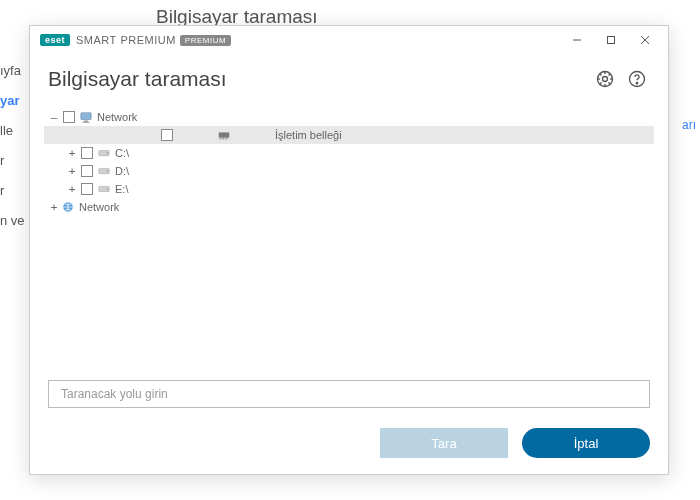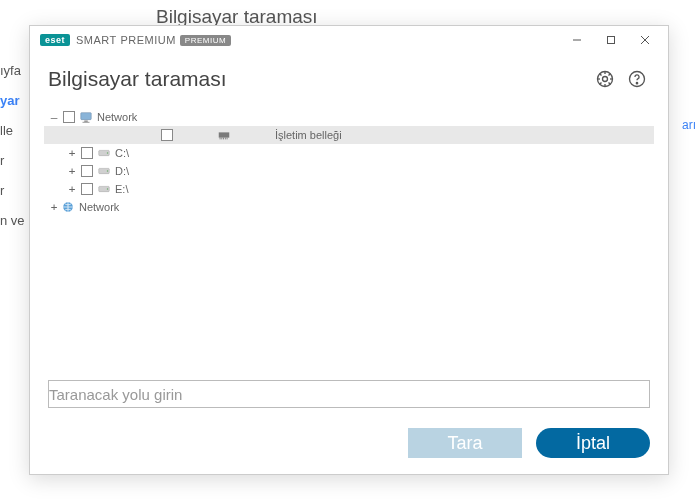--- a/index.html
+++ b/index.html
@@ -31,24 +31,24 @@
 .tree-row { display: flex; align-items: center; height: 18px; font-size: 11px; color: #666; }
 .tree-row.sel { background: #e8e8e8; gap: 40px; }
 .indent { display: inline-block; }
 .expander { width: 12px; text-align: center; color: #666; cursor: pointer; font-family: monospace; }
 .expander.empty { visibility: hidden; }
 .chk { width: 12px; height: 12px; border: 1px solid #888; background: #fff; margin: 0 3px; cursor: pointer; }
 .node-icon { width: 14px; height: 14px; margin: 0 3px 0 1px; display: flex; align-items: center; justify-content: center; }
 .node-label { padding-left: 1px; }
 
 .bottom { padding: 14px 18px 16px 18px; }
-.path-input { width: 100%; height: 28px; border: 1px solid #bbb; padding: 0 0; font-size: 15px; color: #888; }
+.path-input { width: 100%; height: 28px; border: 1px solid #bbb; padding: 0 12px; font-size: 12px; color: #888; }
 .path-input::placeholder { color: #999; }
 .btn-row { display: flex; justify-content: flex-end; gap: 14px; margin-top: 20px; }
-.btn { width: 114px; height: 30px; border: none; font-size: 18px; cursor: pointer; }
+.btn { width: 128px; height: 30px; border: none; font-size: 13px; cursor: pointer; }
 .btn-scan { background: #b9d3e2; color: #fff; }
 .btn-cancel { background: #0369a1; color: #fff; border-radius: 15px; }
 </style>
 </head>
 <body>
 
 <div class="bg-title">Bilgisayar taraması</div>
 <div class="bg-left">
   <div>ıyfa</div>
   <div class="bold">yar</div>

